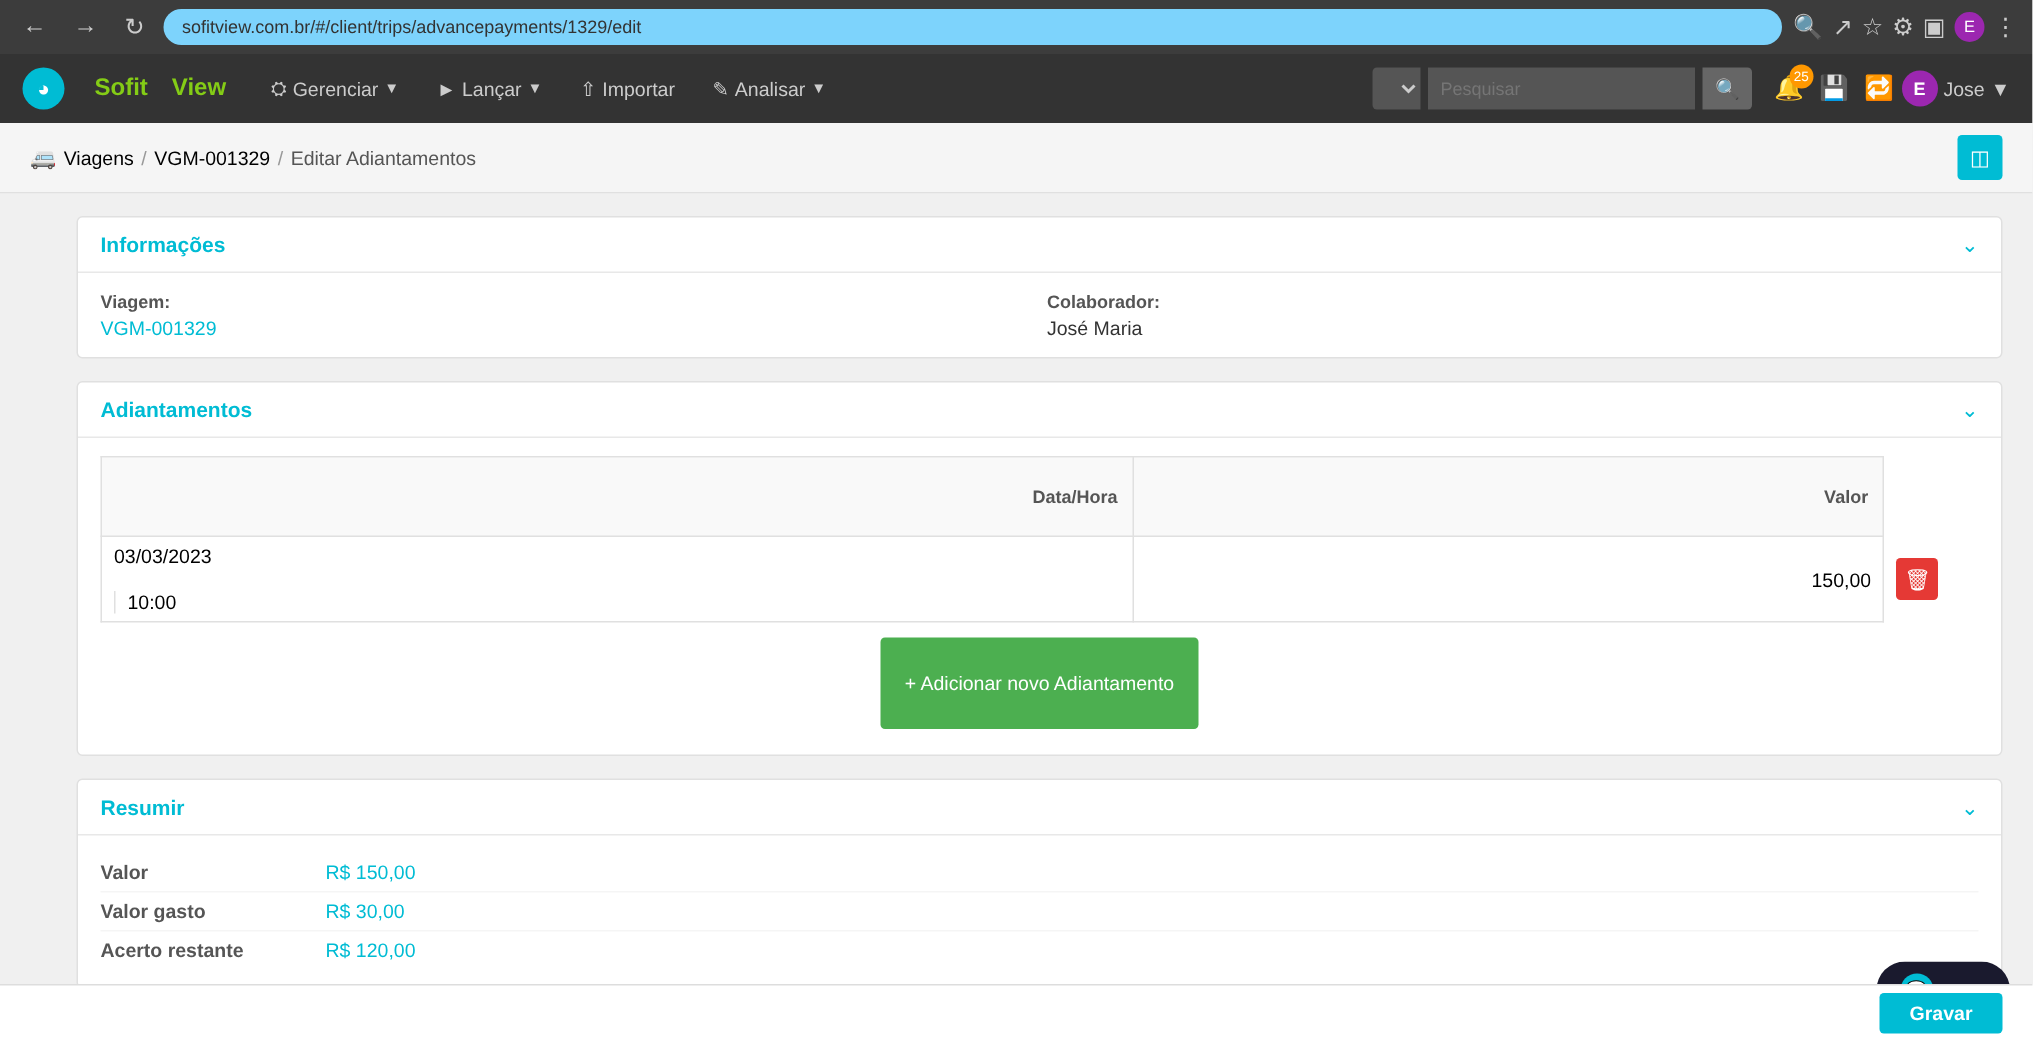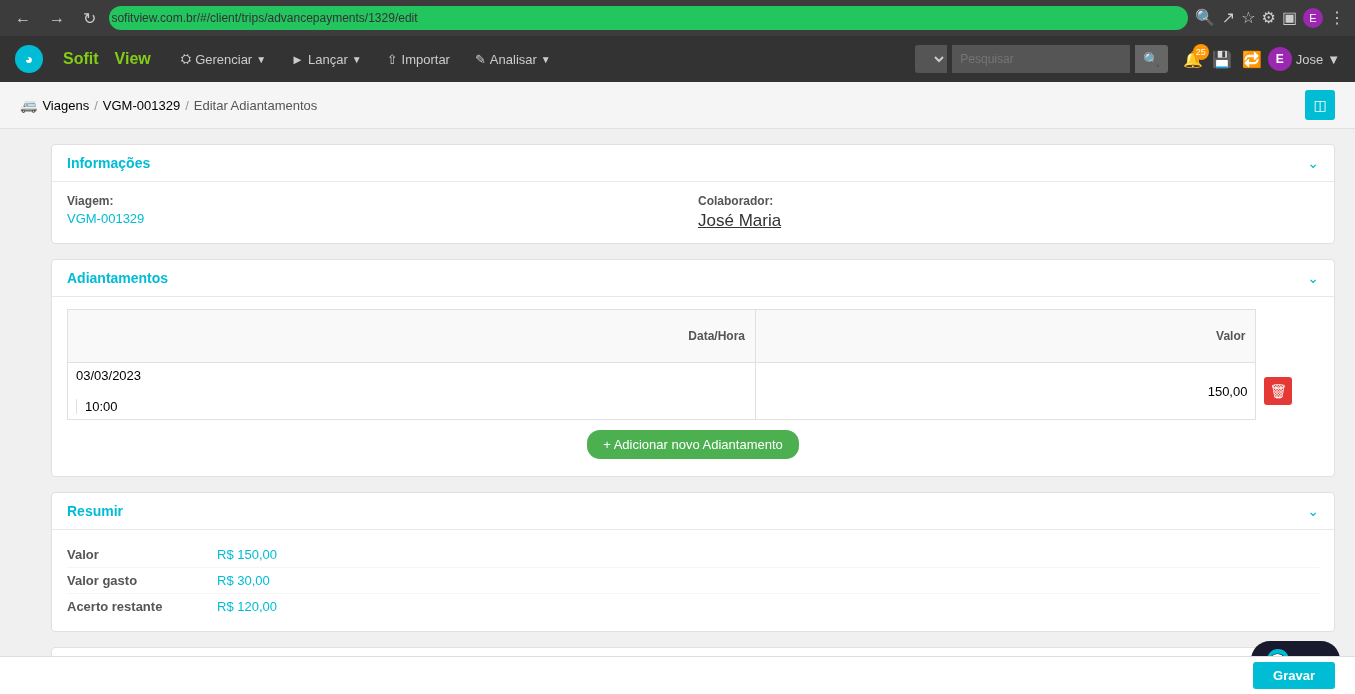--- a/index.html
+++ b/index.html
@@ -16,27 +16,27 @@
     }
     .browser-nav-btn {
       color: #ccc;
       background: none;
       border: none;
       font-size: 16px;
       cursor: pointer;
       padding: 2px 5px;
     }
     .browser-address-bar {
-      background: #22c55e;
+      background: #7dd3fc;
       border-radius: 12px;
       flex: 1;
       height: 24px;
       display: flex;
       align-items: center;
-      padding: 0 2px;
+      padding: 0 12px;
       font-size: 12px;
       color: #333;
     }
     .browser-actions {
       display: flex;
       gap: 6px;
       color: #ccc;
       font-size: 16px;
     }
     .browser-actions span { cursor: pointer; }
@@ -254,23 +254,22 @@
       color: #555;
       font-weight: bold;
       margin-bottom: 3px;
     }
     .info-value-link {
       color: #00bcd4;
       font-size: 13px;
       cursor: pointer;
     }
     .info-value {
-      font-size: 17px;
+      font-size: 13px;
       color: #333;
-      text-decoration: underline;
     }
 
     
     .adv-table {
       width: 100%;
       border-collapse: collapse;
       margin-bottom: 10px;
     }
     .adv-table th {
       background: #f9f9f9;
@@ -306,22 +305,22 @@
       cursor: pointer;
       font-size: 14px;
       display: flex;
       align-items: center;
       justify-content: center;
     }
     .add-btn {
       background: #4caf50;
       border: none;
       color: white;
-      padding: 7px 16px;
-      border-radius: 13px;
+      padding: 23px 16px;
+      border-radius: 3px;
       cursor: pointer;
       font-size: 13px;
       display: flex;
       align-items: center;
       gap: 5px;
       margin: 5px auto;
     }
 
     
     .summary-row {

